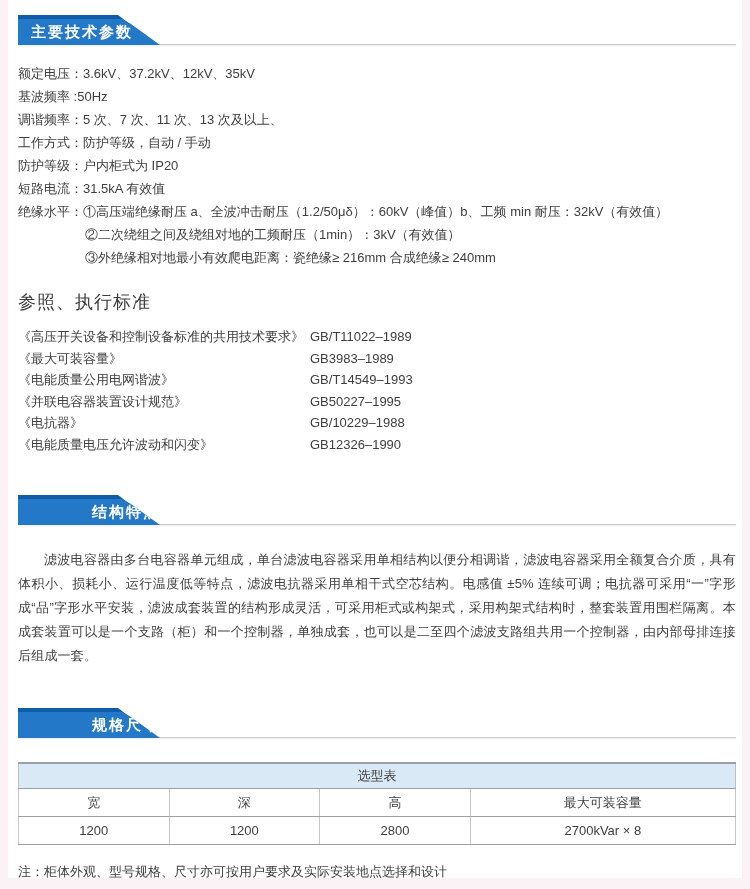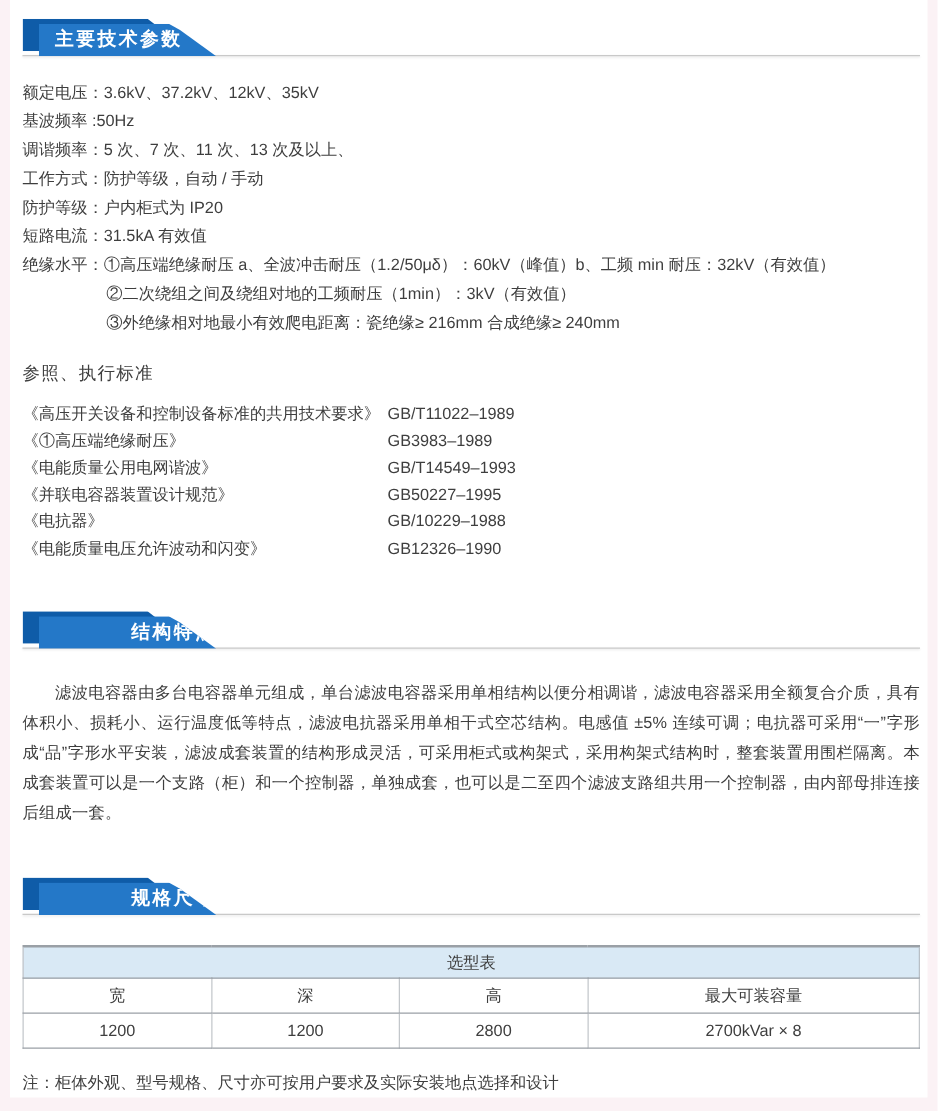--- a/index.html
+++ b/index.html
@@ -23,33 +23,33 @@
   .banner .rule{
     position:absolute;left:0;right:0;bottom:0;height:1px;
     background:#c9c9c9;box-shadow:0 1px 2px rgba(0,0,0,.12);
   }
   .banner .back{
     position:absolute;top:-4px;left:0;width:134px;height:26px;
     background:#0f5ca8;
     clip-path:polygon(0 0,100px 0,134px 100%,0 100%);
   }
   .banner .front{
-    position:absolute;top:0;left:13px;width:142px;height:26px;
+    position:absolute;top:0;left:0;width:142px;height:26px;
     background:#2478c8;
     clip-path:polygon(0 0,104px 0,113px 5px,142px 100%,0 100%);
     color:#ffffff;font-size:15px;font-weight:bold;
     line-height:26px;padding-left:13px;letter-spacing:2px;
     box-sizing:border-box;
   }
   
   .tech{margin-top:17px;font-size:13px;}
   .tech .line{line-height:23px;white-space:nowrap;}
   .tech .line.indent{padding-left:67px;}
   
-  .std-title{margin-top:21px;font-size:14px;font-weight:500;letter-spacing:1px;}
+  .std-title{margin-top:21px;font-size:18px;font-weight:500;letter-spacing:1px;}
   .std-list{margin-top:12px;font-size:13px;}
   .std-row{display:grid;grid-template-columns:292px 1fr;line-height:21.5px;}
   
   .para{
     margin-top:23px;font-size:13px;line-height:24px;
     text-align:justify;text-indent:2em;letter-spacing:0.2px;
   }
   .gap-lg{margin-top:44px;text-align:right;}
   
   .spec-table{
@@ -94,21 +94,21 @@
     <div class="line indent">③外绝缘相对地最小有效爬电距离：瓷绝缘≥ 216mm 合成绝缘≥ 240mm</div>
   </div>
 
   <div class="std-title">参照、执行标准</div>
   <div class="std-list">
     <div class="std-row">
       <span>《高压开关设备和控制设备标准的共用技术要求》</span>
       <span>GB/T11022–1989</span>
     </div>
     <div class="std-row">
-      <span>《①高压端绝缘耐压》</span>
+      <span>《最大可装容量》</span>
       <span>GB3983–1989</span>
     </div>
     <div class="std-row">
       <span>《电能质量公用电网谐波》</span>
       <span>GB/T14549–1993</span>
     </div>
     <div class="std-row">
       <span>《并联电容器装置设计规范》</span>
       <span>GB50227–1995</span>
     </div>

